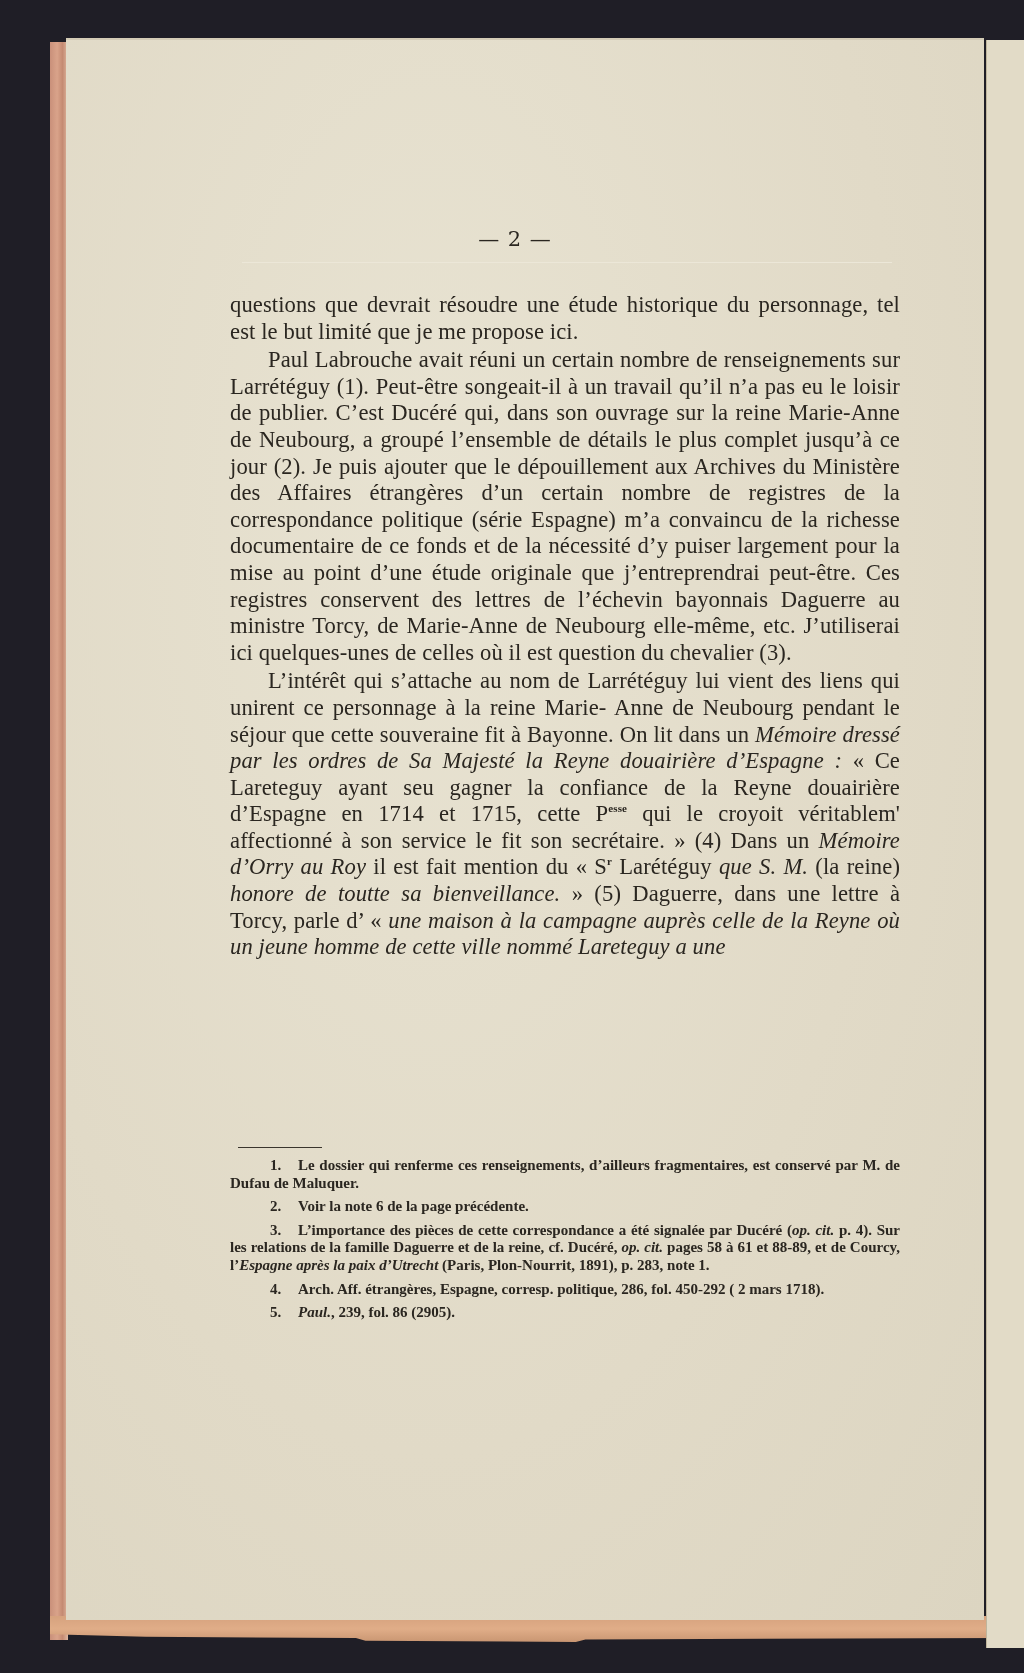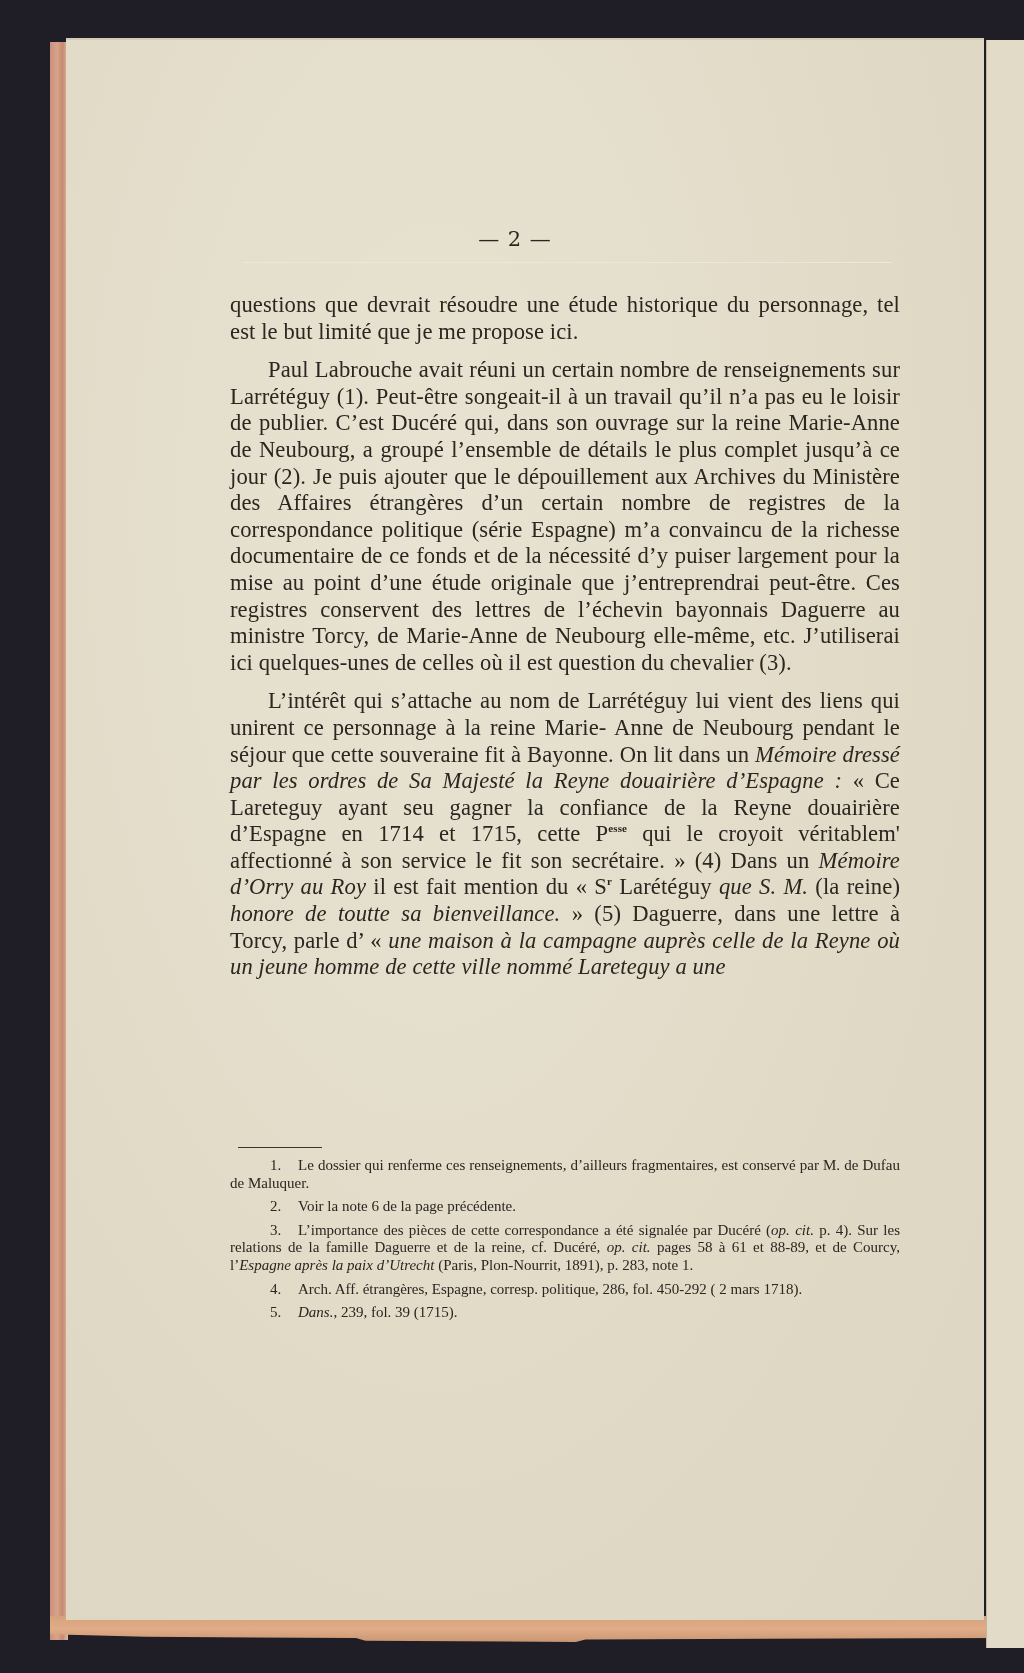--- a/index.html
+++ b/index.html
@@ -37,31 +37,31 @@
     background:#ece7d8;
   }
   .body-text {
     position:absolute; left:230px; top:292px; width:670px;
     font-size:22.6px; line-height:26.6px; text-align:justify;
     font-family:"Liberation Serif", "DejaVu Serif", serif;
     letter-spacing:0.1px;
   }
   .body-text p { margin:0; text-indent:0; }
   .body-text p.indent { text-indent:38px; }
-  .body-text p + p { margin-top:12px; }
+  .body-text p + p { margin-top:2px; }
   .body-text sup { font-size:11px; vertical-align:9px; line-height:0;font-weight:bold; }
   .fn-rule {
     position:absolute; left:238px; top:1147px; width:84px; height:1px; background:#3a352d;
   }
   .footnotes {
     position:absolute; left:230px; top:1157px; width:670px;
     font-size:15px; line-height:17.6px; text-align:justify;
     font-family:"Liberation Serif", "DejaVu Serif", serif;
   }
-  .footnotes .fn { text-indent:40px; margin:0 0 6px 0; }
+  .footnotes .fn { text-indent:40px; margin:0 0 6px 0;font-weight:bold; }
   .footnotes .num { display:inline-block; width:28px; text-indent:0; }
   i { font-style:italic; }
 </style>
 </head>
 <body>
 
 <div class="cover-left"></div>
 <div class="cover-bottom"></div>
 <div class="next-page"></div>
 
@@ -76,14 +76,14 @@
   <p class="indent"><span>L’intérêt qui s’attache au nom de Larrétéguy lui vient des liens qui unirent ce personnage à la reine Marie- Anne de Neubourg pendant le séjour que cette souveraine fit à Bayonne. On lit dans un </span><i>Mémoire dressé par les ordres de Sa Majesté la Reyne douairière d’Espagne :</i><span> « Ce Lareteguy ayant seu gagner la confiance de la Reyne douairière d’Espagne en 1714 et 1715, cette P</span><sup>esse</sup><span> qui le croyoit véritablem' affectionné à son service le fit son secrétaire. » (4) Dans un </span><i>Mémoire d’Orry au Roy</i><span> il est fait mention du « S</span><sup>r</sup><span> Larétéguy </span><i>que S. M.</i><span> (la reine) </span><i>honore de toutte sa bienveillance.</i><span> » (5) Daguerre, dans une lettre à Torcy, parle d’ « </span><i>une maison à la campagne auprès celle de la Reyne où un jeune homme de cette ville nommé Lareteguy a une</i></p>
 </div>
 
 <div class="fn-rule"></div>
 
 <div class="footnotes">
   <p class="fn"><span class="num">1.</span><span>Le dossier qui renferme ces renseignements, d’ailleurs fragmentaires, est conservé par M. de Dufau de Maluquer.</span></p>
   <p class="fn"><span class="num">2.</span><span>Voir la note 6 de la page précédente.</span></p>
   <p class="fn"><span class="num">3.</span><span>L’importance des pièces de cette correspondance a été signalée par Ducéré (</span><i>op. cit.</i><span> p. 4). Sur les relations de la famille Daguerre et de la reine, cf. Ducéré, </span><i>op. cit.</i><span> pages 58 à 61 et 88-89, et de Courcy, l’</span><i>Espagne après la paix d’Utrecht</i><span> (Paris, Plon-Nourrit, 1891), p. 283, note 1.</span></p>
   <p class="fn"><span class="num">4.</span><span>Arch. Aff. étrangères, Espagne, corresp. politique, 286, fol. 450-292 ( 2 mars 1718).</span></p>
-  <p class="fn"><span class="num">5.</span><i>Dans.</i><span>, 239, fol. 39 (1715).</span></p>
+  <p class="fn"><span class="num">5.</span><i>Paul.</i><span>, 239, fol. 86 (2905).</span></p>
 </div>
 
 </body></html>

